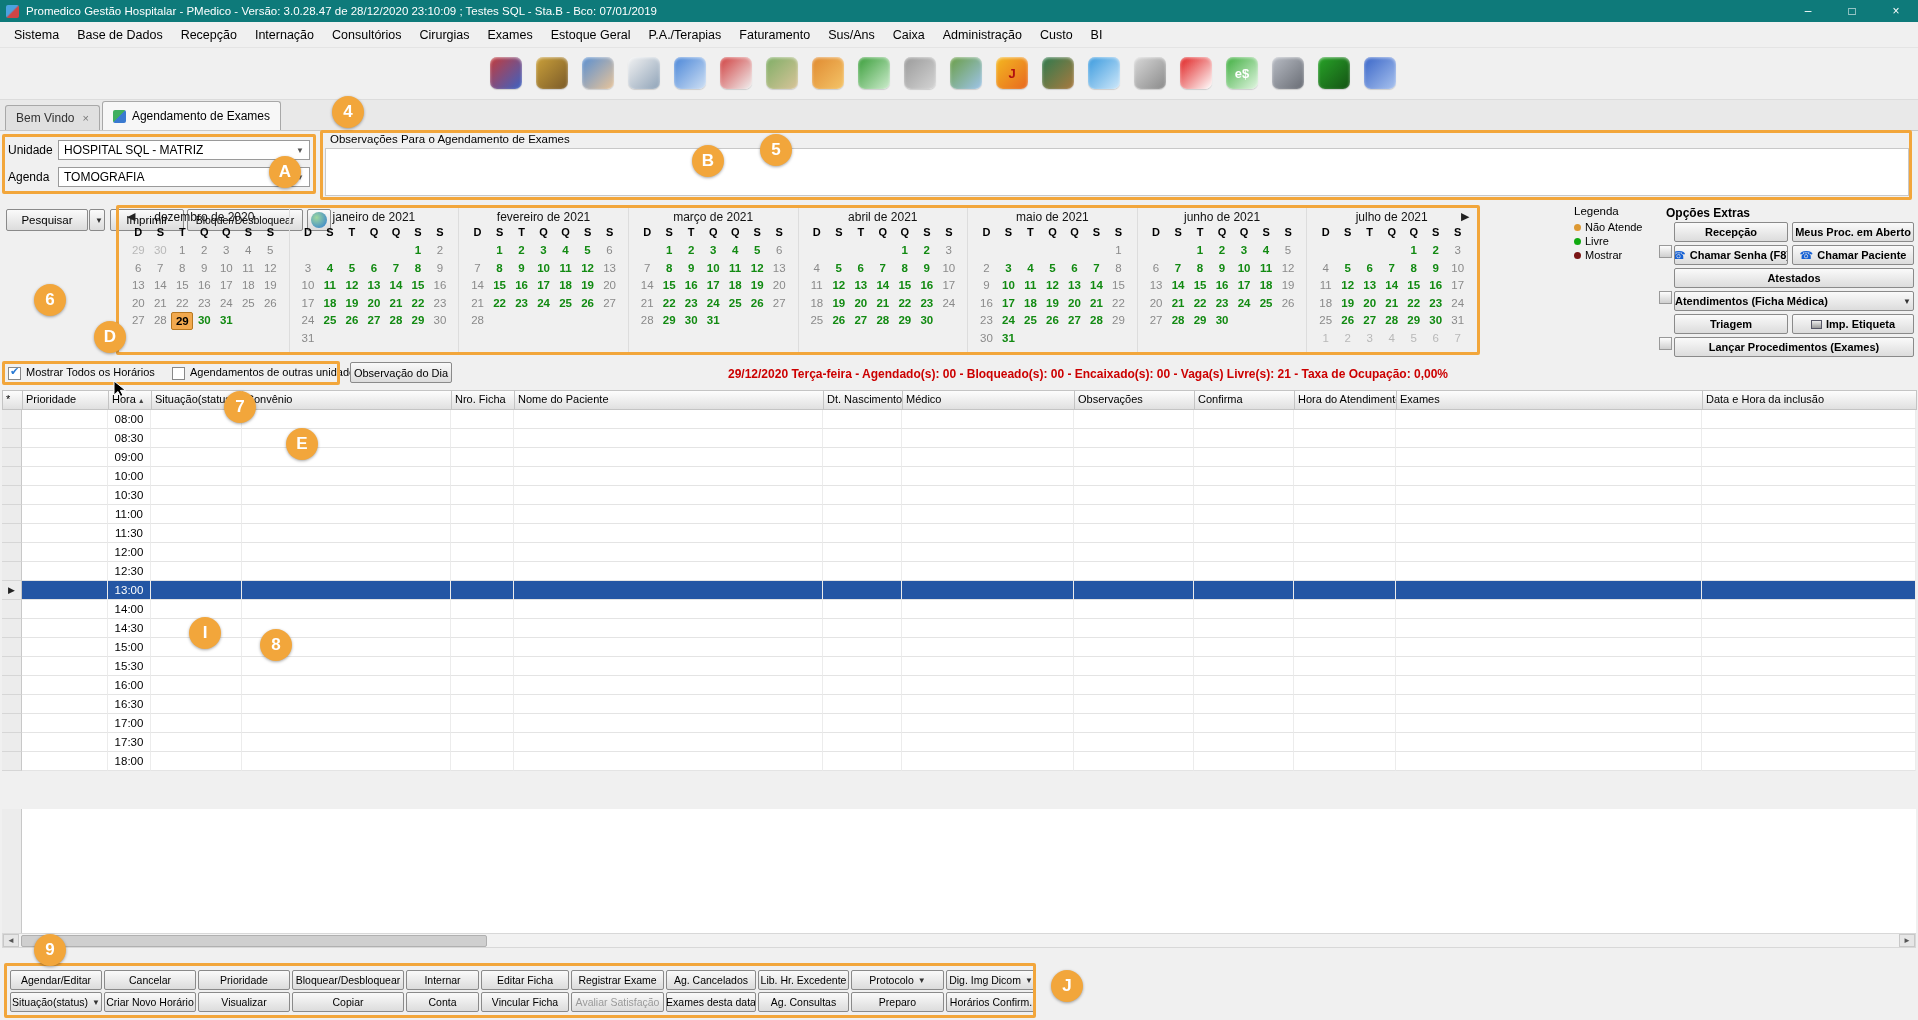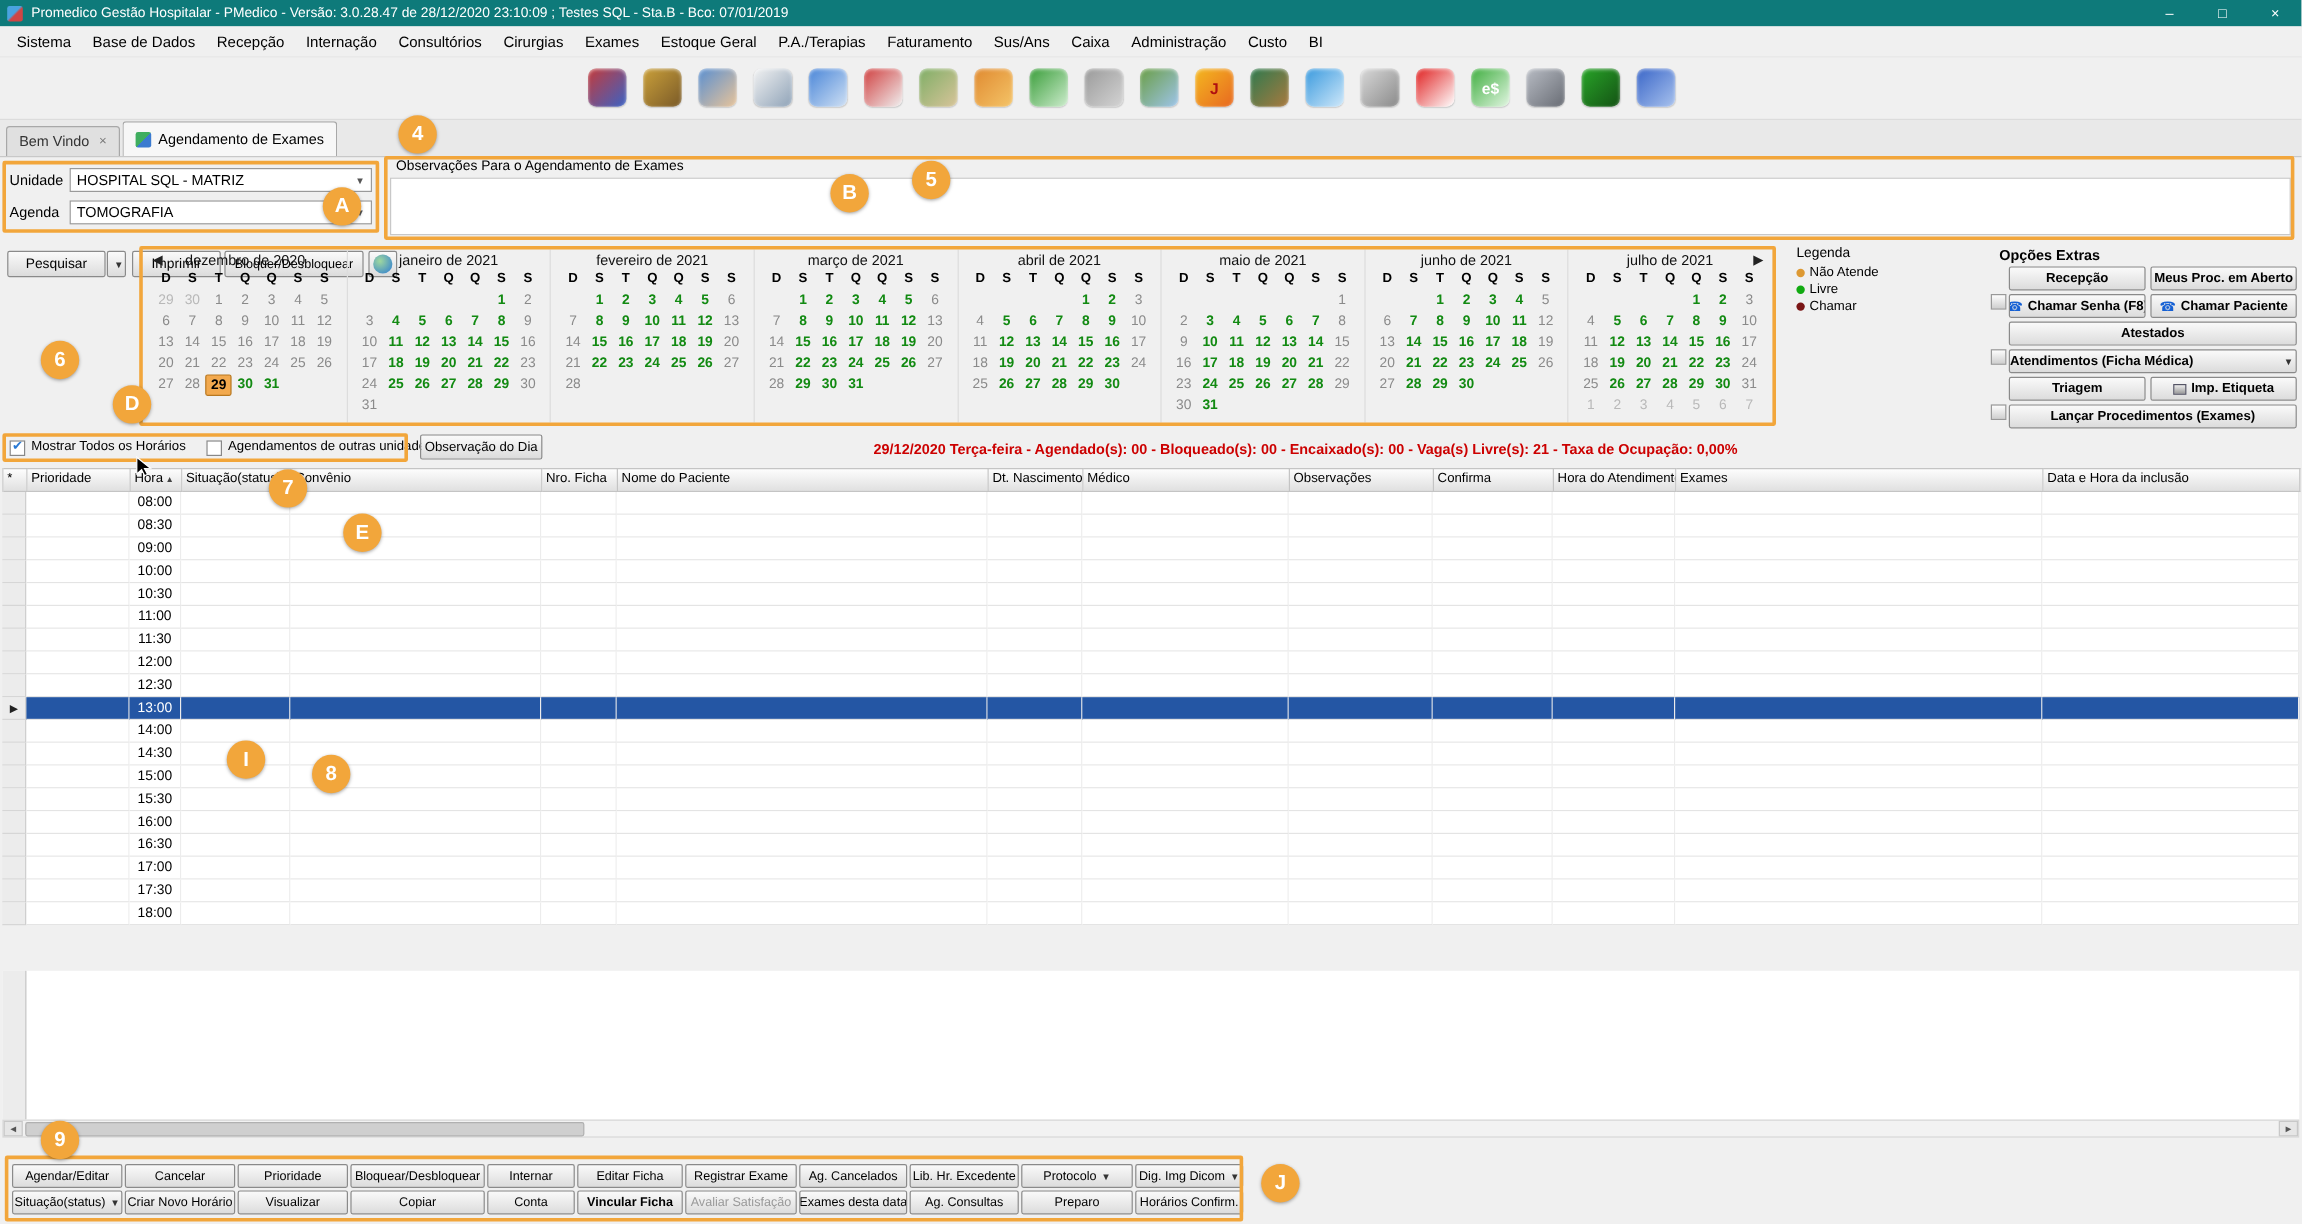--- a/index.html
+++ b/index.html
@@ -41,21 +41,21 @@
 .dow{display:flex;justify-content:center;font-weight:bold;font-size:11px;height:16px;}
 .dow span{width:22px;text-align:center;}
 .week{display:flex;justify-content:center;height:17.5px;font-size:11.5px;}
 .week span{width:22px;text-align:center;line-height:17px;}
 .d-g{color:#8a8a8a;}
 .d-v{color:#128a12;font-weight:bold;}
 .d-o{color:#b8b8b8;}
 .d-s{background:#f2a94e;border:1px solid #b87820;color:#000;font-weight:bold;border-radius:2px;line-height:15px;}
 .cal-arrow{position:absolute;font-size:11px;color:#222;z-index:5;}
 
-#legend{position:absolute;left:1497px;top:205px;font-size:11px;}
+#legend{position:absolute;left:1574px;top:205px;font-size:11px;}
 #legend .title{font-size:11.5px;margin-bottom:3px;}
 .lgrow{display:flex;align-items:center;height:14px;}
 .dot{width:7px;height:7px;border-radius:50%;margin-right:4px;flex:0 0 auto;}
 
 #extras-title{position:absolute;left:1666px;top:206px;font-weight:bold;font-size:12px;}
 #extras-rows{position:absolute;left:1674px;top:222px;width:240px;display:flex;flex-direction:column;gap:3px;}
 .exrow{display:flex;gap:4px;height:20px;}
 .exbtn{font-weight:bold;font-size:11px;height:20px;}
 .exbtn:first-child{width:114px;}
 .exbtn:last-child:not(.wide):not(:first-child){width:122px;}
@@ -689,21 +689,21 @@
       <div class="lgrow">
         <span class="dot" style="background: rgb(221, 153, 51);"></span>
         <span>Não Atende</span>
       </div>
       <div class="lgrow">
         <span class="dot" style="background: rgb(17, 170, 17);"></span>
         <span>Livre</span>
       </div>
       <div class="lgrow">
         <span class="dot" style="background: rgb(122, 21, 21);"></span>
-        <span>Chamar</span>
+        <span>Mostrar</span>
       </div>
     </div>
 </div>
 
 <div id="extras-title">Opções Extras</div>
 <div id="extras-rows">
     <div class="exrow">
       <div class="btn exbtn">
         <span>Recepção</span>
       </div>
@@ -1143,21 +1143,21 @@
     </div>
     <div class="btn bbtn" style="width: 92px;">
       <span>Visualizar</span>
     </div>
     <div class="btn bbtn" style="width: 112px;">
       <span>Copiar</span>
     </div>
     <div class="btn bbtn" style="width: 73px;">
       <span>Conta</span>
     </div>
-    <div class="btn bbtn" style="width: 88px; font-weight: bold;">
+    <div class="btn bbtn" style="width: 88px;">
       <span>Vincular Ficha</span>
     </div>
     <div class="btn bbtn disabled" style="width: 93px;">
       <span>Avaliar Satisfação</span>
     </div>
     <div class="btn bbtn" style="width: 90px;">
       <span>Exames desta data</span>
     </div>
     <div class="btn bbtn" style="width: 91px;">
       <span>Ag. Consultas</span>

